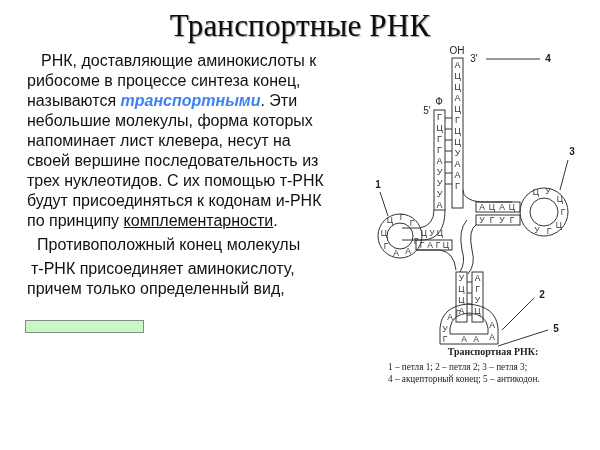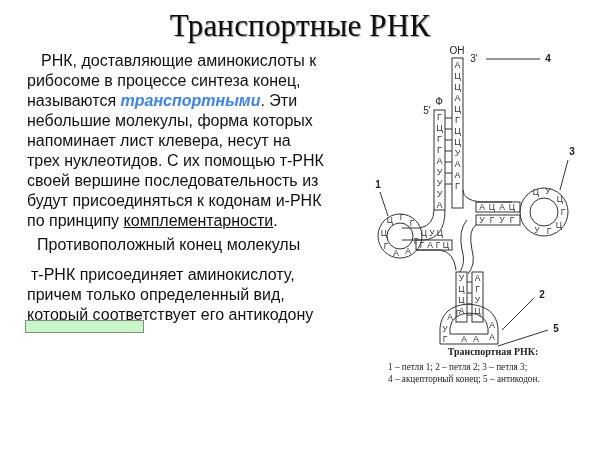--- a/index.html
+++ b/index.html
@@ -36,28 +36,27 @@
 
 <div class="slide">
   <div class="title">Транспортные РНК</div>
 
   <div class="body-text">
     <span class="line" style="padding-left:14px">РНК, доставляющие аминокислоты к</span>
     <span class="line">рибосоме в процессе синтеза конец,</span>
     <span class="line"><span>называются </span><span class="em-term">транспортными</span><span>. Эти</span></span>
     <span class="line">небольшие молекулы, форма которых</span>
     <span class="line">напоминает лист клевера, несут на</span>
+    <span class="line">своей вершине последовательность из</span>
     <span class="line">трех нуклеотидов. С их помощью т-РНК</span>
-    <span class="line">своей вершине последовательность из</span>
     <span class="line">будут присоединяться к кодонам и-РНК</span>
     <span class="line"><span>по принципу </span><span class="u-term">комплементарности</span><span>.</span></span>
     <span class="line" style="padding-left:10px; margin-top:4px">Противоположный   конец молекулы</span>
-    <span class="line" style="padding-left:4px; margin-top:10px">т-РНК присоединяет аминокислоту,</span>
+    <span class="line" style="padding-left:4px; margin-top:4px">т-РНК присоединяет аминокислоту,</span>
     <span class="line">причем только определенный вид,</span>
-    <span class="line">который соответствует его антикодону</span>
   </div>
 
   <div class="answer-box"></div>
 
   <svg class="diagram" width="228" height="310" viewBox="0 0 228 310">
     <g fill="none" stroke="#333" stroke-width="1">
 
       <rect x="80" y="18" width="11" height="150"></rect>
 
       <rect x="62" y="70" width="11" height="100"></rect>

